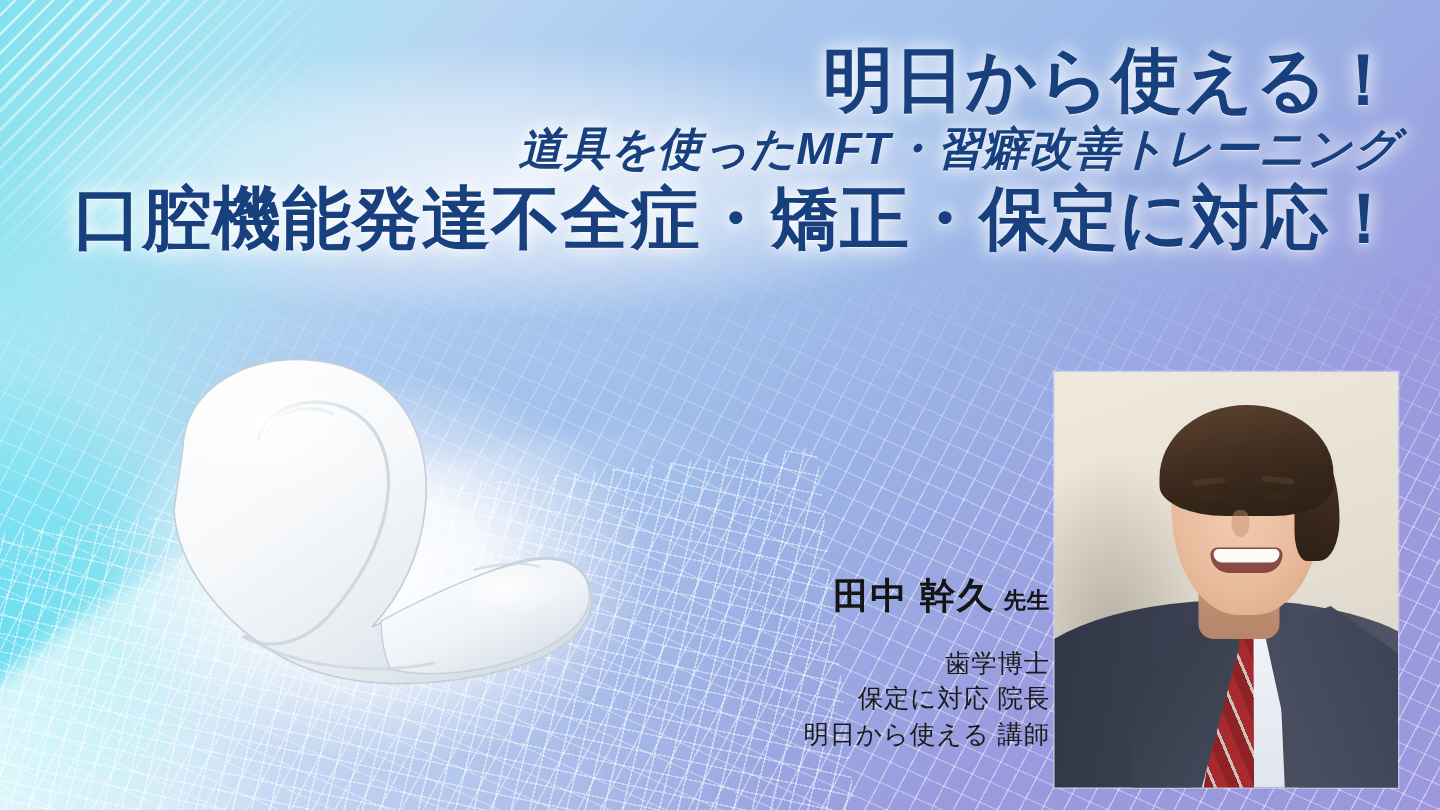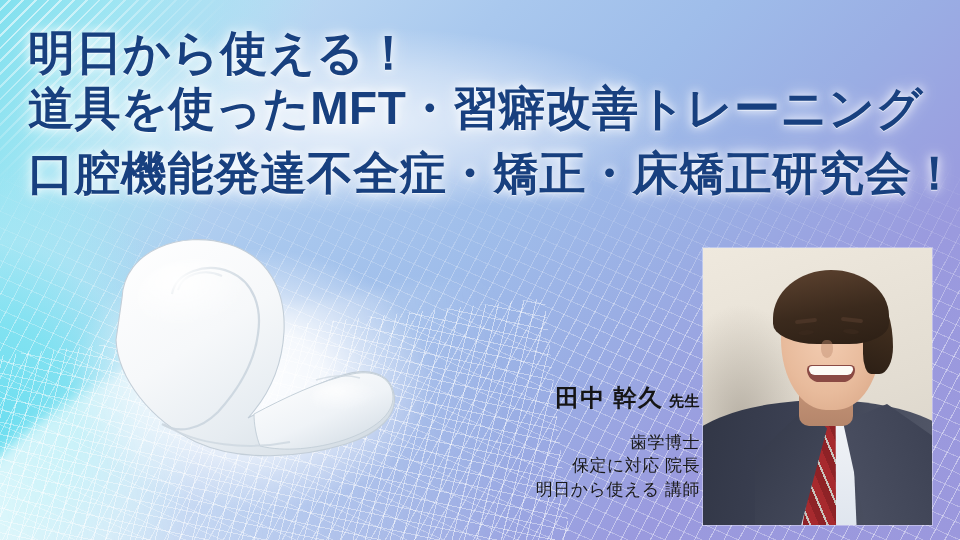--- a/index.html
+++ b/index.html
@@ -95,23 +95,24 @@
   }
   .title-line{
     color:#18407f;
     font-weight:bold;
     letter-spacing:0.5px;
     line-height:1.06;
     text-shadow:0 0 10px rgba(255,255,255,0.95),
                 0 0 18px rgba(255,255,255,0.75),
                 0 1px 0 rgba(255,255,255,0.6);
     white-space:nowrap;
+    text-align:right;
   }
   .title-line.l1{font-size:47px;margin-bottom:6px;}
-  .title-line.l2{font-size:46px;margin-bottom:16px;}
+  .title-line.l2{font-size:30px;margin-bottom:5px;font-style:italic;}
   .title-line.l3{font-size:46px;}
 
   
   .appliance{
     position:absolute;left:78px;top:228px;width:330px;height:250px;
     z-index:5;
   }
   .appliance svg{display:block;}
 
   
@@ -211,21 +212,21 @@
   <div class="bg-mesh"></div>
   <div class="bg-mesh2"></div>
   <div class="bg-wave"></div>
   <div class="bg-diag-tl"></div>
   <div class="bg-title-glow"></div>
   <div class="bg-glow"></div>
 
   <div class="title-block">
     <div class="title-line l1">明日から使える！</div>
     <div class="title-line l2">道具を使ったMFT・習癖改善トレーニング</div>
-    <div class="title-line l3">口腔機能発達不全症・矯正・床矯正研究会！</div>
+    <div class="title-line l3">口腔機能発達不全症・矯正・保定に対応！</div>
   </div>
 
   <div class="appliance">
     <svg width="330" height="250" viewBox="0 0 330 250" aria-hidden="true">
       <defs>
         <linearGradient id="shellA" x1="0" y1="0" x2="0.85" y2="1">
           <stop offset="0%" stop-color="#ffffff"></stop>
           <stop offset="42%" stop-color="#f6f8fa"></stop>
           <stop offset="72%" stop-color="#e6ecf1"></stop>
           <stop offset="100%" stop-color="#d3dce4"></stop>

